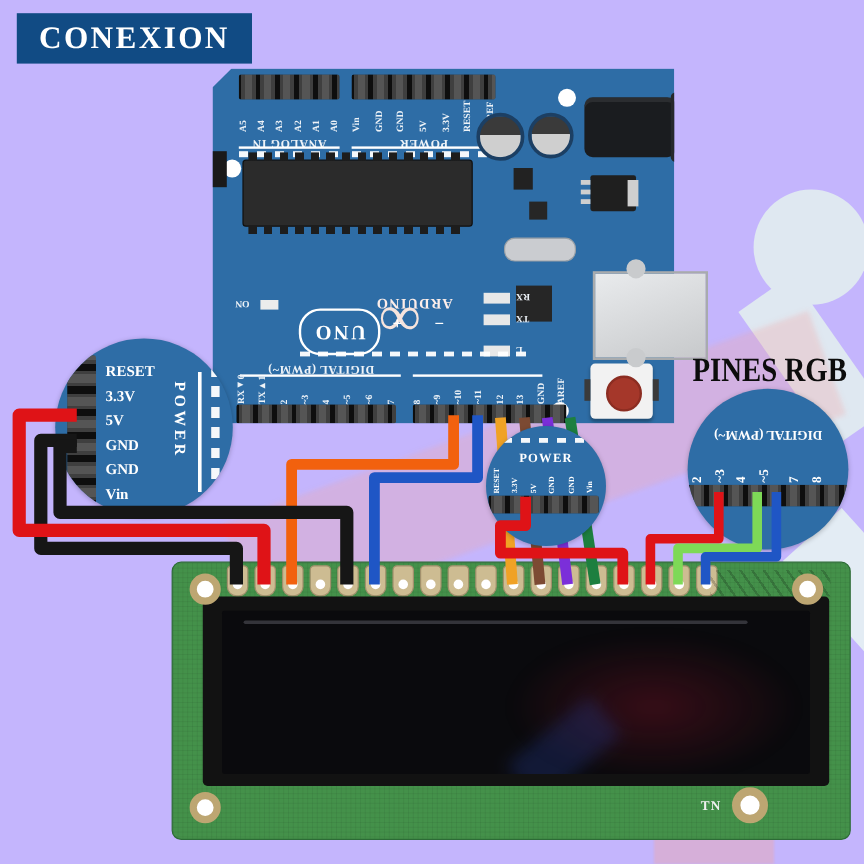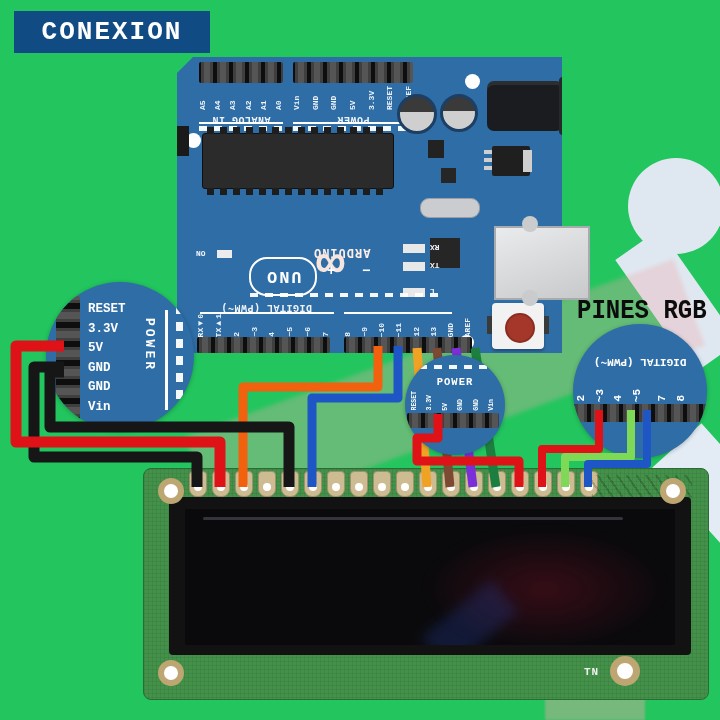--- a/index.html
+++ b/index.html
@@ -1,17 +1,17 @@
 <!DOCTYPE html>
 <html><head>
 <meta charset="utf-8">
 <style>
   html,body{margin:0;padding:0;background:#fff;}
-  #stage{position:relative;width:720px;height:720px;background:#22c55e;overflow:hidden;
-         font-family:Liberation Mono, monospace;}
+  #stage{position:relative;width:720px;height:720px;background:#c4b5fd;overflow:hidden;
+         font-family:Liberation Serif, serif;}
   .abs{position:absolute;}
   .flip{display:inline-block;transform:rotate(180deg);}
   .vflip{writing-mode:vertical-rl;transform:rotate(180deg);display:inline-block;}
   .sockets-h{background-color:#141414;
     background-image:repeating-linear-gradient(90deg,#0e0e0e 0 2px,#3f3f3f 2px 5px,#555 5px 11px,#3f3f3f 11px 14px,#0e0e0e 14px 16px);
     border-radius:2px;}
   .sockets-v{background-color:#141414;
     background-image:repeating-linear-gradient(0deg,#0e0e0e 0 3px,#3f3f3f 3px 6px,#555 6px 13px,#3f3f3f 13px 16px,#0e0e0e 16px 19px);
     border-radius:2px;}
   .dashes-h{height:5px;background:repeating-linear-gradient(90deg,#fff 0 8px,transparent 8px 15px);opacity:.95;}

